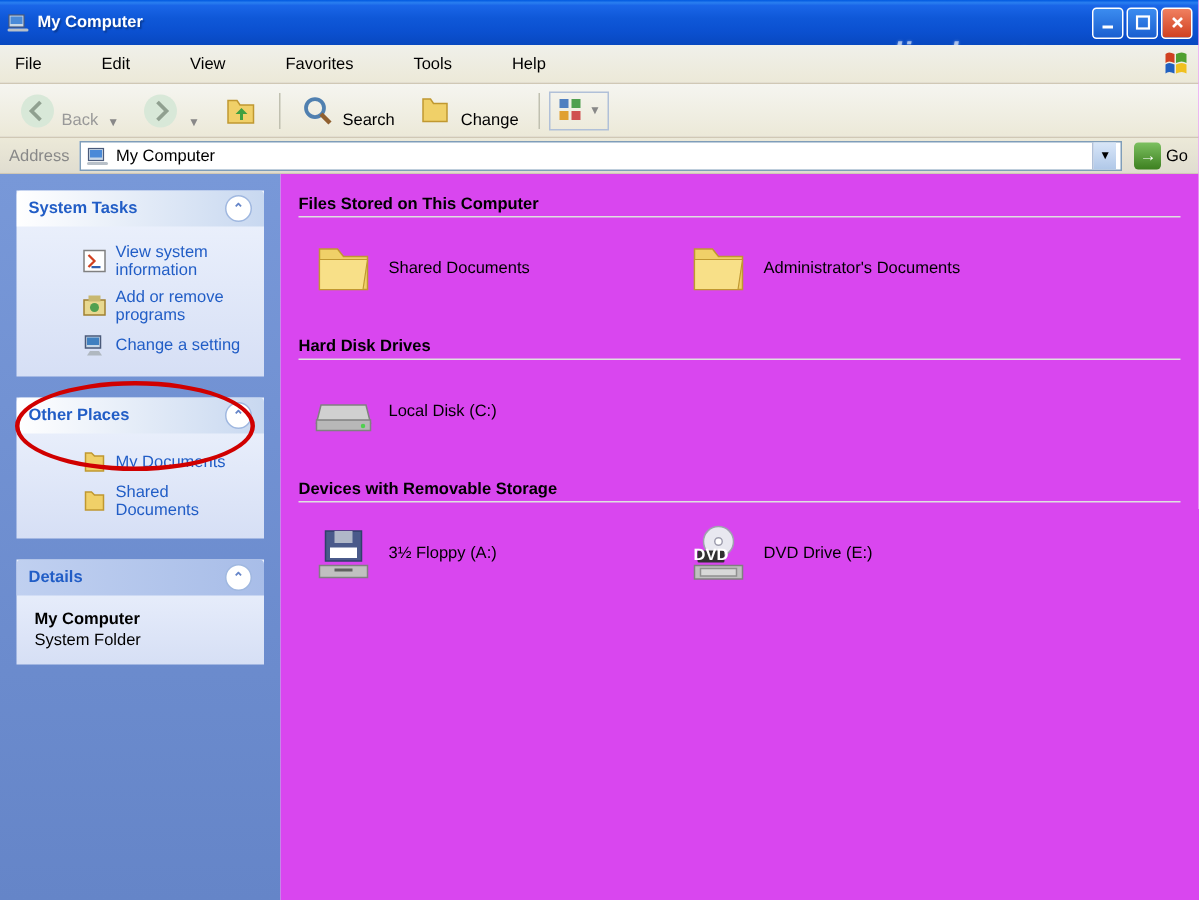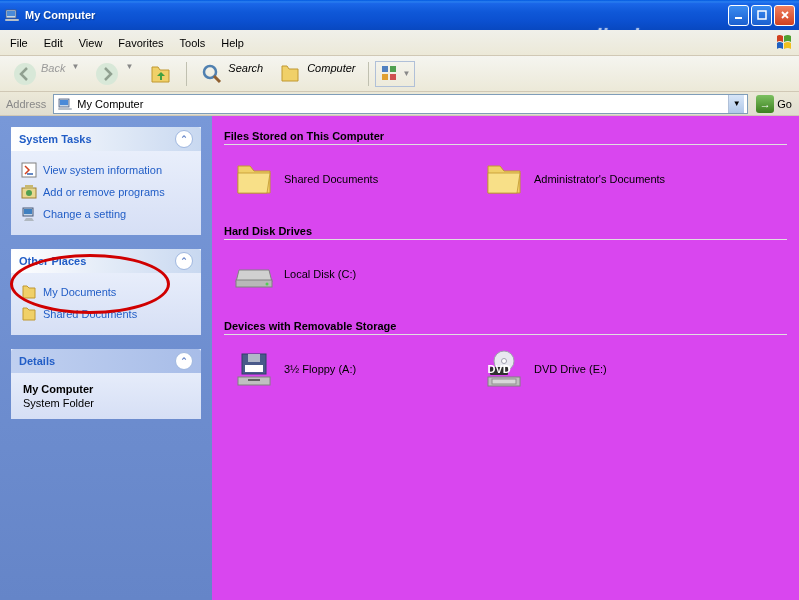--- a/index.html
+++ b/index.html
@@ -9,50 +9,50 @@
 .titlebar { height: 30px; background: linear-gradient(to bottom, #0058e0 0%, #2a7ff0 6%, #1a66e8 12%, #0f58d8 40%, #0b50d0 70%, #0848c0 100%); display: flex; align-items: center; padding: 0 4px; color: #fff; font-weight: bold; font-size: 13px; position: relative; }
 .titlebar-icon { width: 16px; height: 16px; margin-right: 5px; }
 .titlebar-text { flex: 1; text-shadow: 1px 1px 1px rgba(0,0,0,0.3); }
 .win-buttons { display: flex; gap: 2px; }
 .win-btn { width: 21px; height: 21px; border-radius: 3px; border: 1px solid #fff; display: flex; align-items: center; justify-content: center; color: #fff; font-weight: bold; font-size: 12px; }
 .win-min { background: linear-gradient(to bottom, #3b8cf0, #1a5fd0); }
 .win-max { background: linear-gradient(to bottom, #3b8cf0, #1a5fd0); }
 .win-close { background: linear-gradient(to bottom, #f08060, #d04020); }
 
 
-.menubar { height: 26px; background: linear-gradient(to bottom, #f0f0ea 0%, #ece9d8 100%); border-bottom: 1px solid #d0c8b5; display: flex; align-items: center; padding: 0 2px; position: relative; }
+.menubar { height: 26px; background: linear-gradient(to bottom, #f0f0ea 0%, #ece9d8 100%); border-bottom: 1px solid #d0c8b5; display: flex; align-items: center; padding: 0 2px; position: relative; gap: 24px; }
 .menu-item { padding: 4px 8px; cursor: pointer; }
 .xp-logo { position: absolute; right: 4px; top: 2px; width: 22px; height: 22px; }
 
 
 .toolbar { height: 36px; background: linear-gradient(to bottom, #f5f5f0 0%, #ece9d8 100%); border-bottom: 1px solid #d0c8b5; display: flex; align-items: center; padding: 0 6px; gap: 2px; }
-.tb-btn { display: flex; align-items: flex-start; gap: 4px; padding: 3px 6px; border: 1px solid transparent; border-radius: 3px; color: #999; font-style: italic; }
+.tb-btn { display: flex; align-items: flex-end; gap: 4px; padding: 3px 6px; border: 1px solid transparent; border-radius: 3px; color: #999; }
 .tb-btn.enabled { color: #000; }
 .tb-sep { width: 1px; height: 24px; background: #c0c0b0; margin: 0 4px; }
 .tb-icon { width: 24px; height: 24px; display: inline-flex; align-items: center; justify-content: center; }
 .dd-arrow { font-size: 8px; color: #888; margin-left: 2px; }
 .views-btn { border: 1px solid #b0c0d8; padding: 2px 4px; display: flex; align-items: center; }
 
 
 .addressbar { height: 24px; background: linear-gradient(to bottom, #ece9d8, #e0ddd0); border-bottom: 1px solid #d0c8b5; display: flex; align-items: center; padding: 0 3px; gap: 4px; }
 .addr-label { color: #888; padding: 0 3px; }
 .addr-field { flex: 1; height: 20px; background: #fff; border: 1px solid #7f9db9; display: flex; align-items: center; padding: 0 3px; gap: 4px; }
 .addr-dd { width: 16px; height: 18px; background: linear-gradient(to bottom, #d8e6f8, #b0c8e8); border-left: 1px solid #b0c0d8; display: flex; align-items: center; justify-content: center; font-size: 8px; }
 .go-btn { display: flex; align-items: center; gap: 3px; padding: 1px 4px; }
 .go-icon { width: 18px; height: 18px; background: linear-gradient(to bottom, #7cc060, #3d8020); border-radius: 3px; display: flex; align-items: center; justify-content: center; color: #fff; font-weight: bold; }
 
 
 .main { display: flex; height: 484px; }
-.sidebar { width: 212px; background: linear-gradient(to bottom, #7898d8 0%, #6585c8 100%); padding: 11px 11px 0 11px; display: flex; flex-direction: column; gap: 14px; }
+.sidebar { width: 187px; background: linear-gradient(to bottom, #7898d8 0%, #6585c8 100%); padding: 11px 11px 0 11px; display: flex; flex-direction: column; gap: 14px; }
 .panel { background: linear-gradient(to bottom, #eef3fd, #d6dff5); border-radius: 0; overflow: hidden; }
 .panel-header { height: 24px; background: linear-gradient(to right, #fff 0%, #c8d8f0 100%); display: flex; align-items: center; justify-content: space-between; padding: 0 8px; color: #215dc6; font-weight: bold; font-size: 11px; border-radius: 3px 3px 0 0; }
 .panel-header.dark { background: linear-gradient(to right, #c0d0f0, #a8bde8); }
 .collapse-btn { width: 18px; height: 18px; border-radius: 50%; background: #fff; border: 1px solid #a0b8e0; display: flex; align-items: center; justify-content: center; font-size: 9px; color: #6585c8; }
 .panel-body { padding: 8px 10px 10px 10px; }
-.task-link { display: flex; align-items: center; gap: 6px; padding: 3px 0; color: #215dc6; cursor: pointer; }
+.task-link { display: flex; align-items: center; gap: 6px; padding: 3px 0; color: #215dc6; cursor: pointer; margin-left: 34px; }
 .task-icon { width: 16px; height: 16px; flex-shrink: 0; }
 .details-body { padding: 10px 12px; }
 .details-title { font-weight: bold; margin-bottom: 2px; }
 
 .content { flex: 1; background: #d946ef; padding: 10px 12px; overflow: auto; }
 .section-header { font-weight: bold; font-size: 11px; padding: 4px 0 2px 0; border-bottom: 1px solid #e0e0e0; margin-bottom: 10px; }
 .items-row { display: flex; flex-wrap: wrap; gap: 0; margin-bottom: 18px; padding-left: 10px; }
 .item { display: flex; align-items: center; gap: 10px; width: 250px; padding: 4px 0; cursor: pointer; }
 .item-icon { width: 40px; height: 40px; flex-shrink: 0; display: flex; align-items: flex-start; justify-content: center; }
 .item-label { font-size: 11px; }
@@ -148,21 +148,21 @@
         </svg>
       </span>
     <span>Search</span>
   </div>
   <div class="tb-btn enabled">
     <span class="tb-icon">
         <svg viewBox="0 0 24 24">
           <path d="M3 7 L3 19 L19 19 L19 7 L10 7 L8 4 L3 4 Z" fill="#f0d068" stroke="#c09830"></path>
         </svg>
       </span>
-    <span>Computer</span>
+    <span>Change</span>
   </div>
   <div class="tb-sep"></div>
   <div class="views-btn">
     <span class="tb-icon" style="width:20px;height:20px">
         <svg viewBox="0 0 20 20">
           <rect x="2" y="2" width="6" height="6" fill="#5080c0"></rect>
           <rect x="10" y="2" width="6" height="6" fill="#50a050"></rect>
           <rect x="2" y="10" width="6" height="6" fill="#e0a030"></rect>
           <rect x="10" y="10" width="6" height="6" fill="#d05050"></rect>
         </svg>

